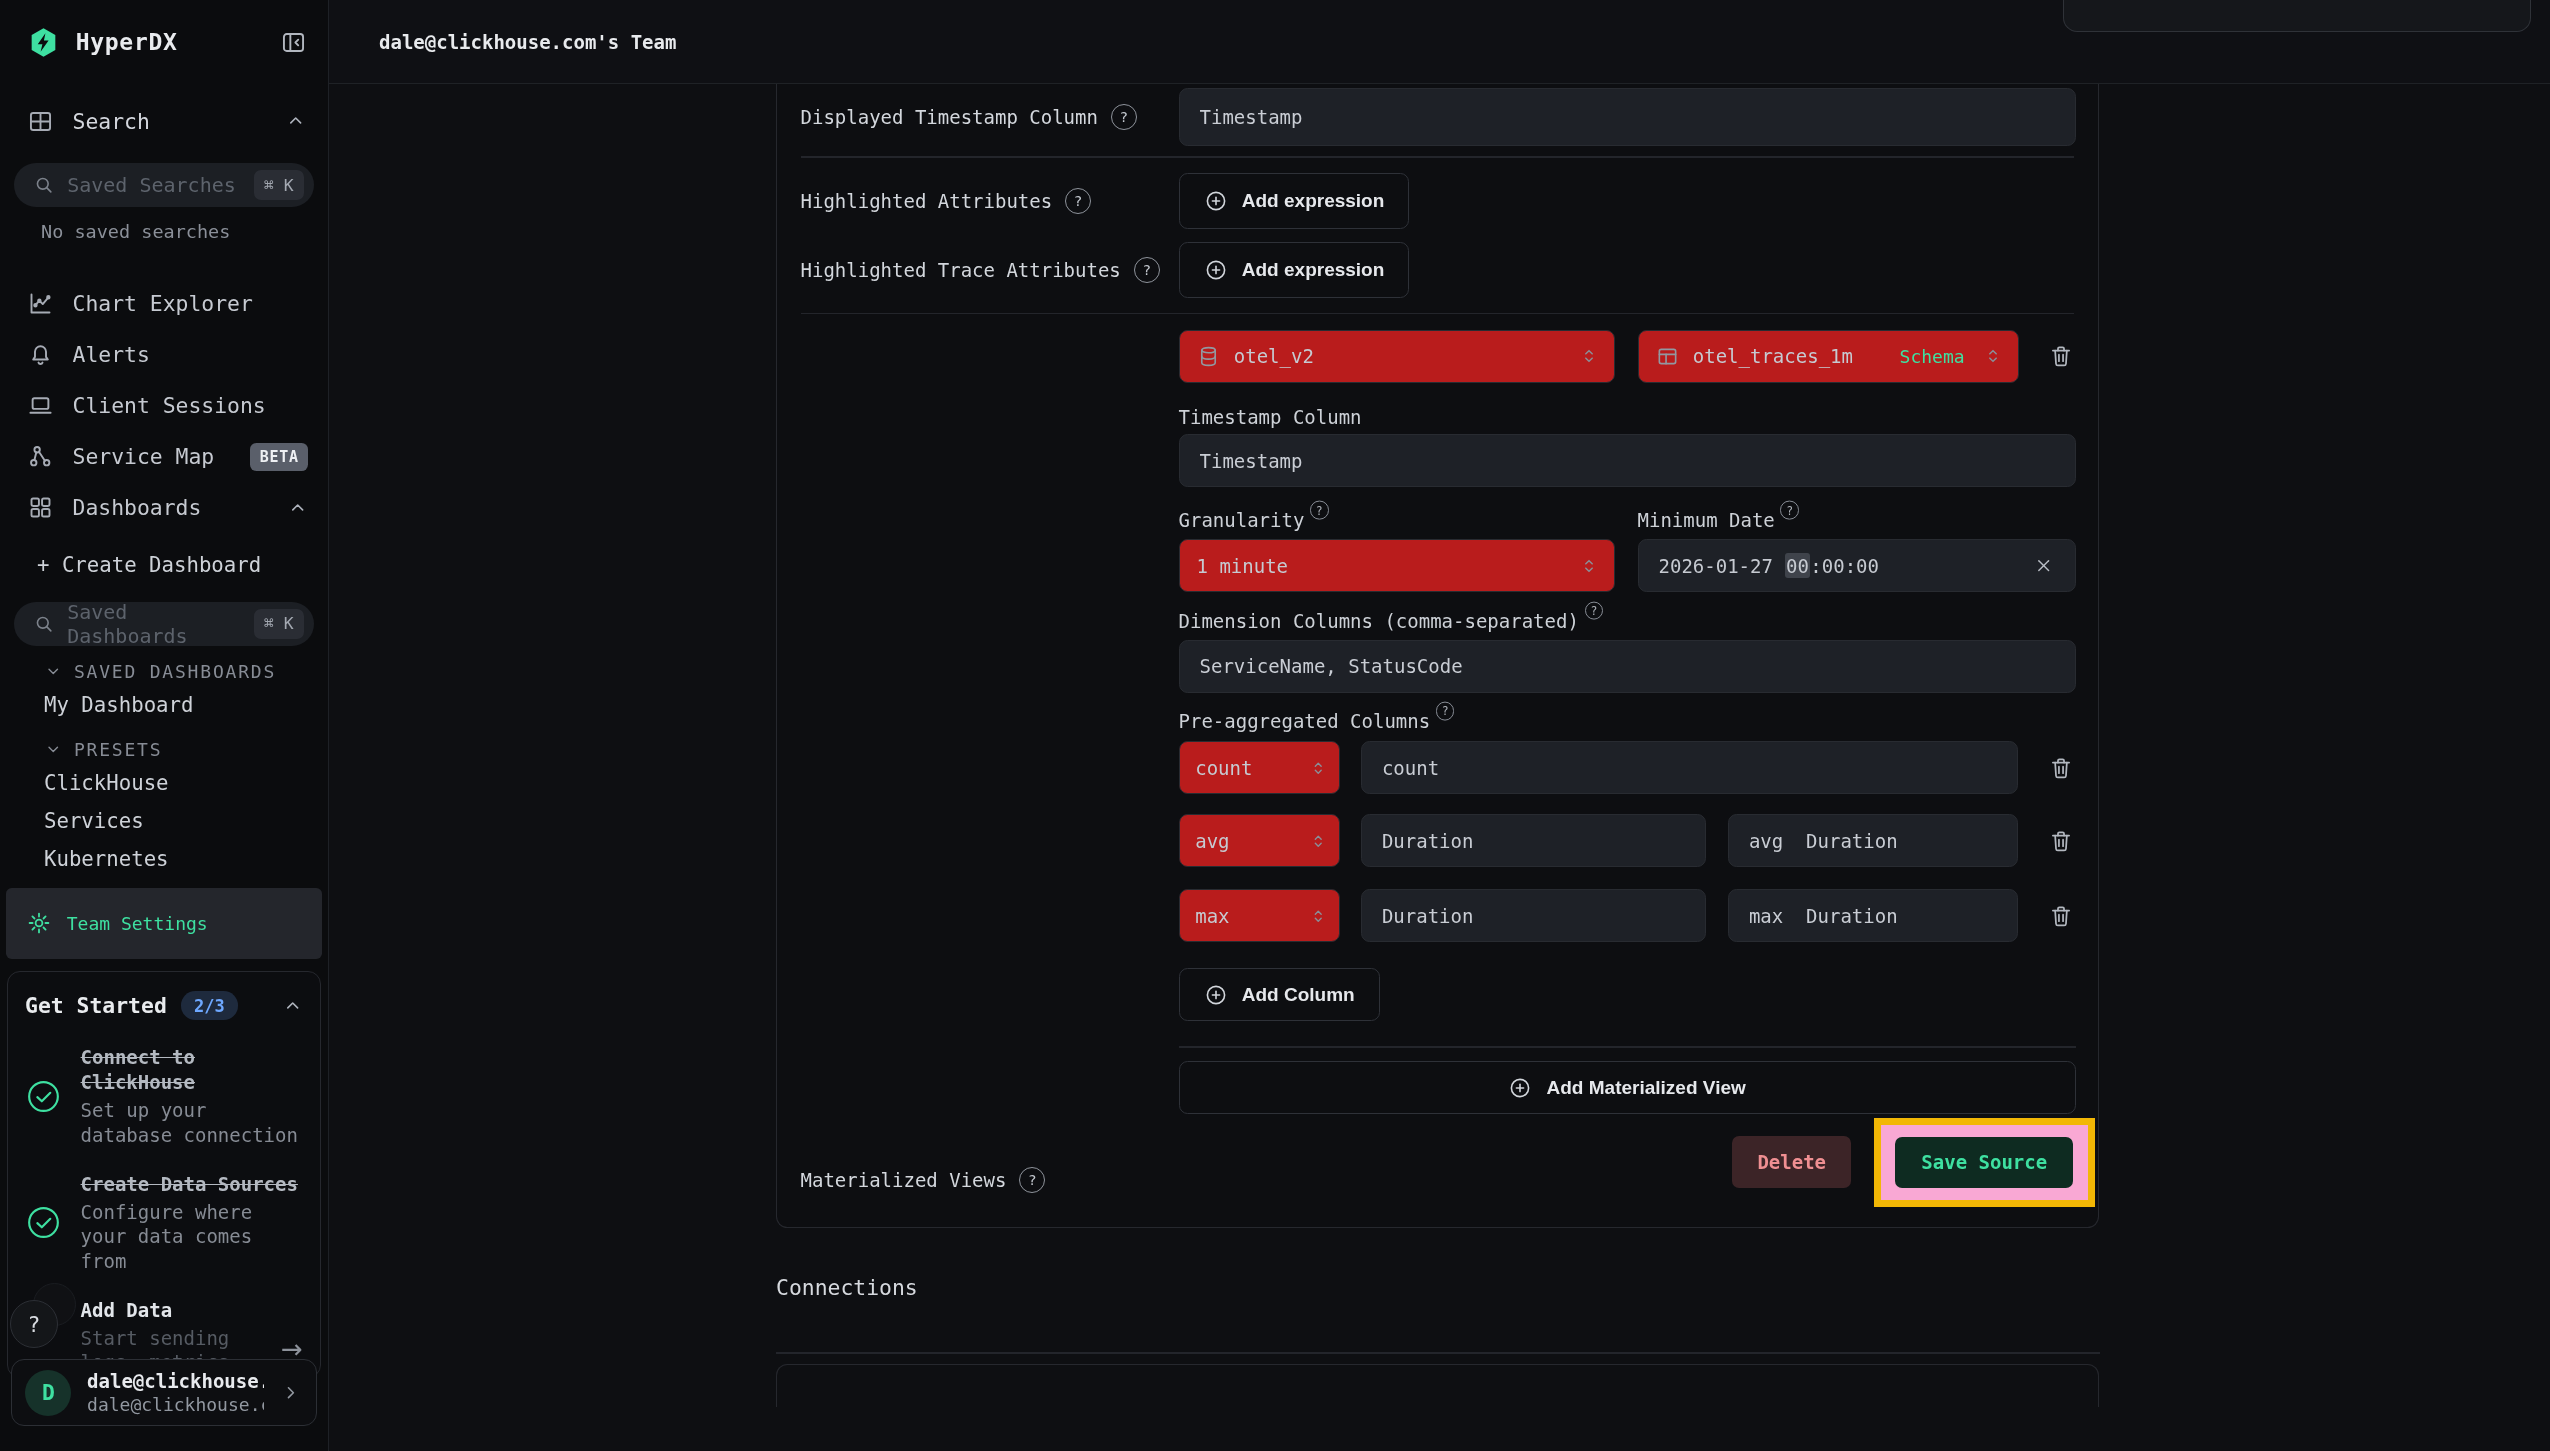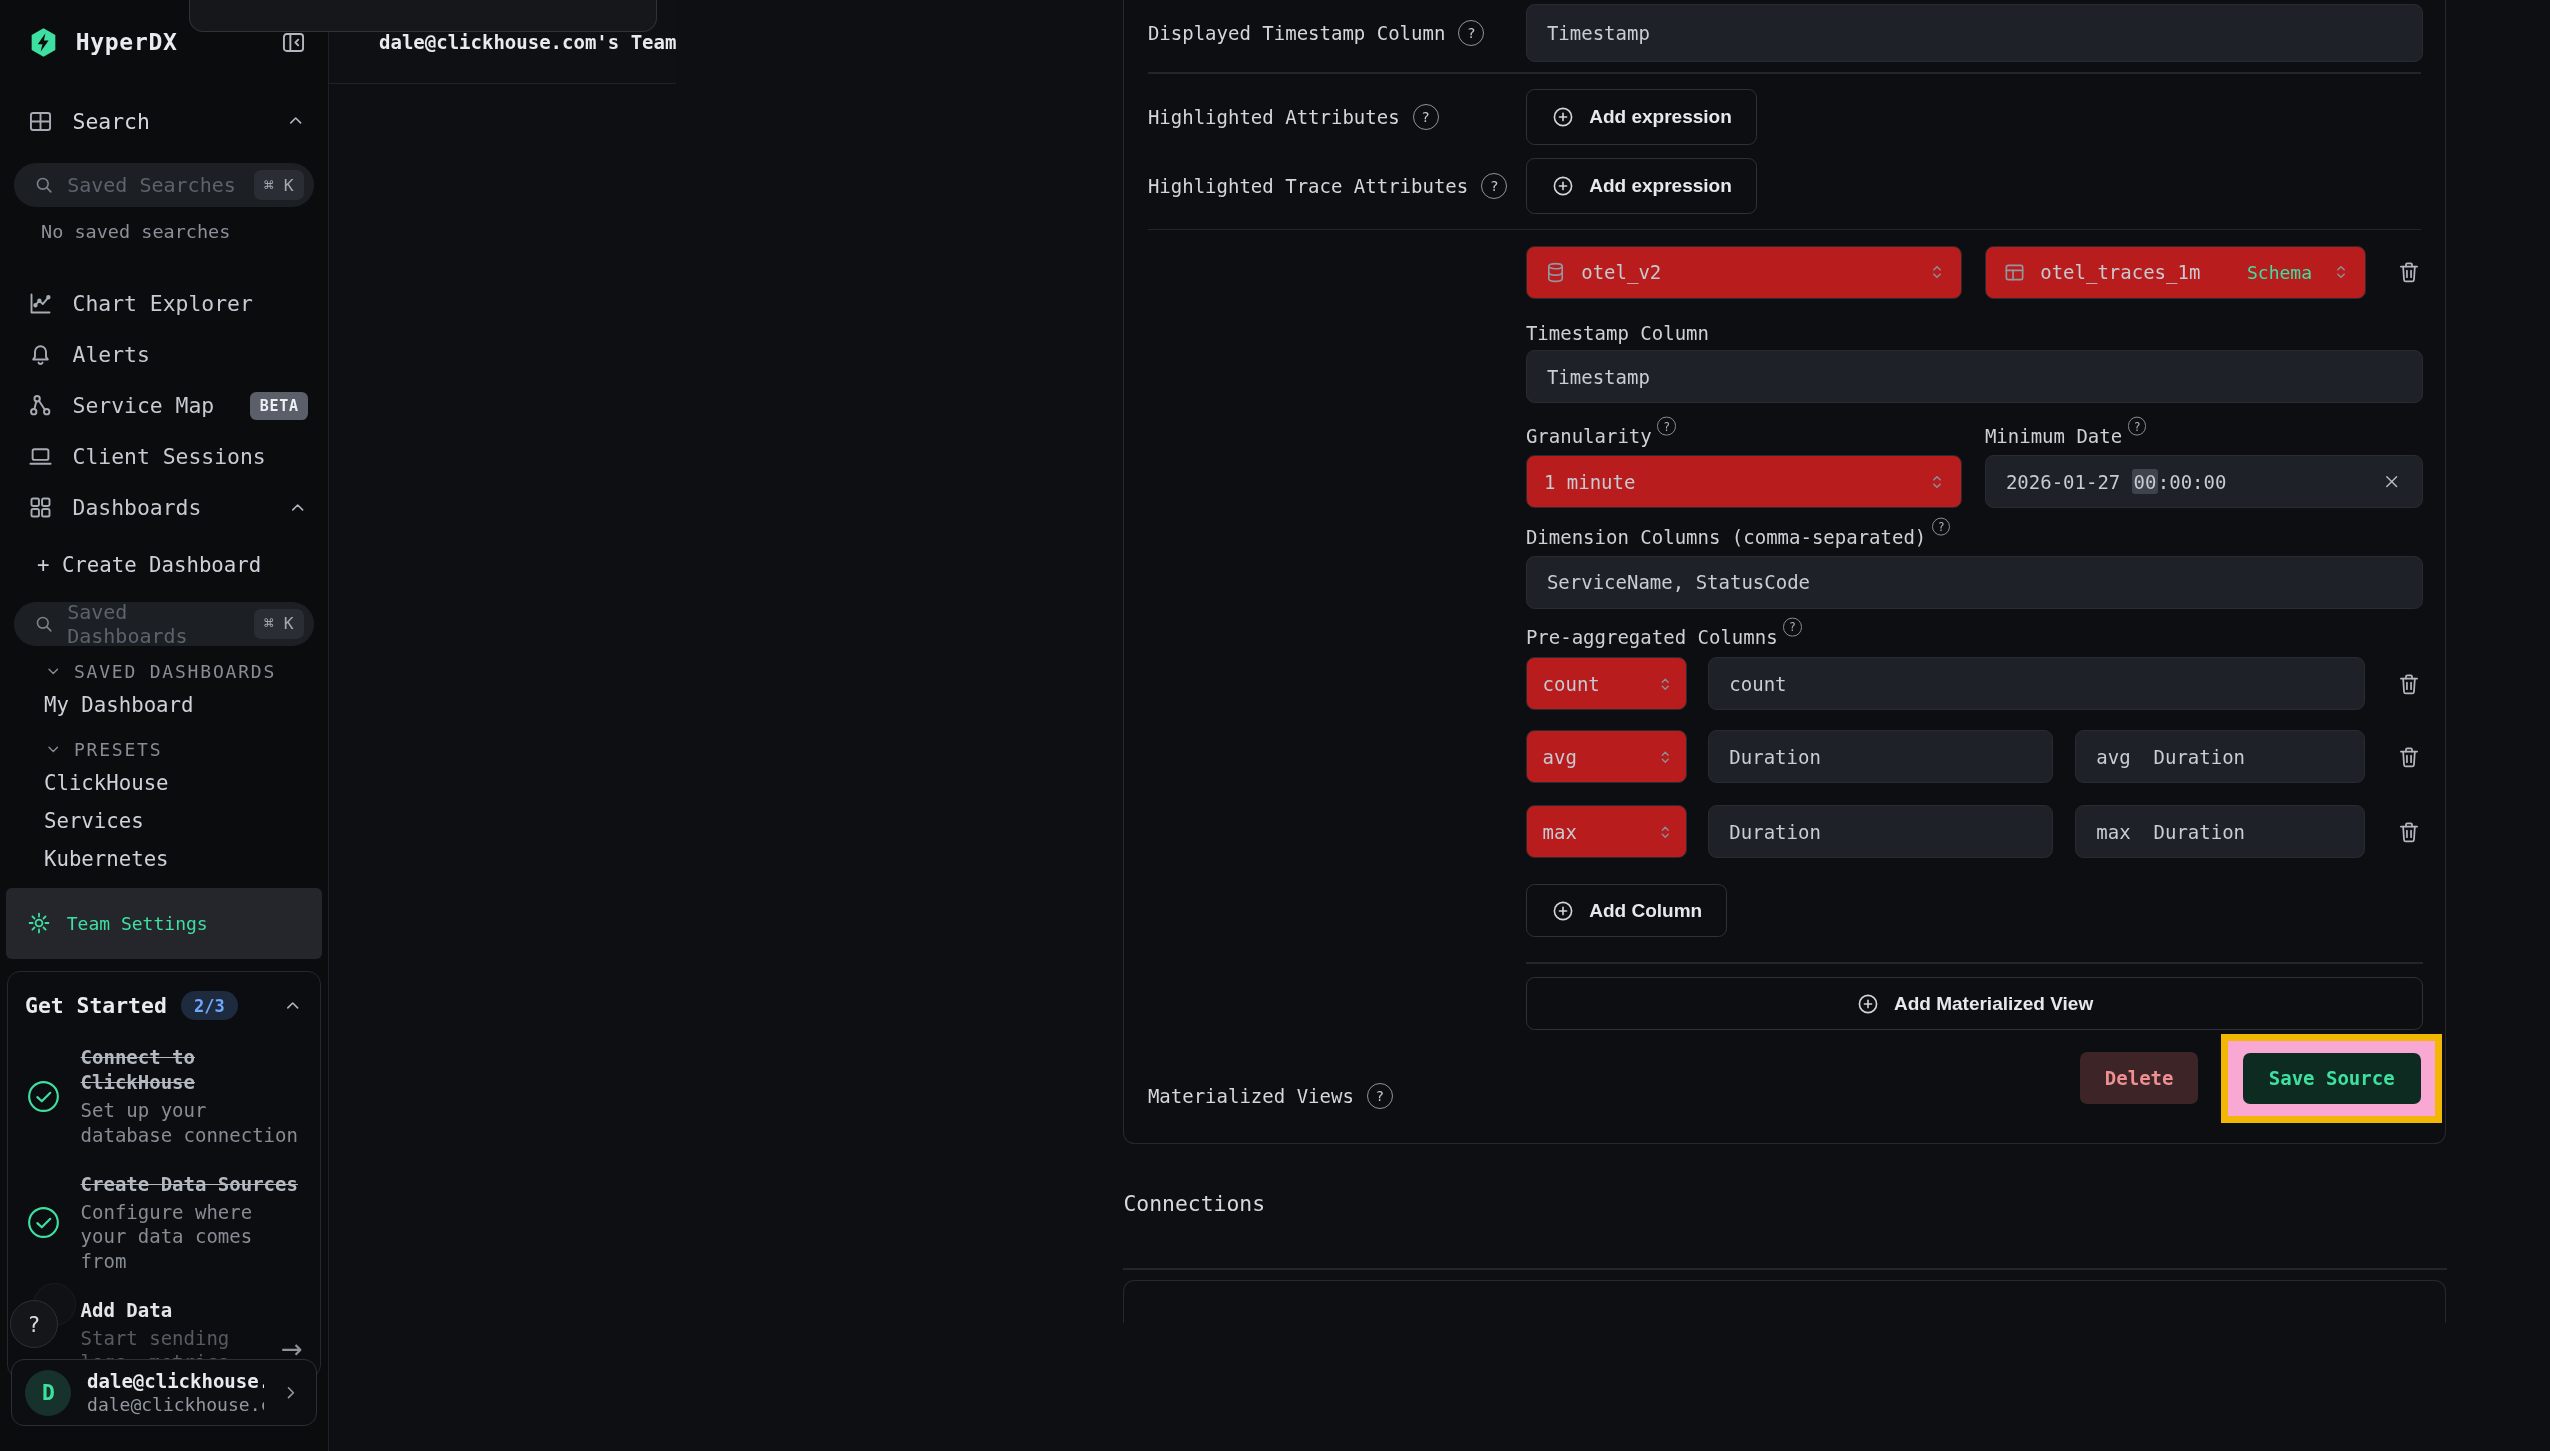--- a/index.html
+++ b/index.html
@@ -99,21 +99,21 @@
     flex:none; width:46px; height:46px; border-radius:50%;
     background:#16322a; color:var(--accent-green, #3ee0a1);
     font-size:21.4px; font-weight:bold; display:flex; align-items:center; justify-content:center;
   }
   .user-lines { overflow:hidden; }
   .user-name { font-size:19px; font-weight:bold; color:#e8eaee; white-space:nowrap; }
   .user-email { font-size:18px; color:#9298a1; white-space:nowrap; margin-top:1.4px; }
   .user-chev { margin-left:auto; color:#9298a1; display:flex; }
 
   
-  .main { flex:1; display:flex; background:#0e0f12; min-width:0; }
+  .main { flex:1; display:flex; flex-direction:column; background:#0e0f12; min-width:0; }
   .topbar {
     position:relative; flex:none; height:84px; background:#0f1014;
     border-bottom:1.4px solid #1f2226; display:flex; align-items:center; padding-left:50px;
   }
   .topbar-title { font-size:19px; font-weight:bold; color:#e8eaed; }
   .float-cut {
     position:absolute; right:19px; top:-4.3px; width:468px; height:36px;
     background:#15171b; border:1.4px solid #2f3238; border-top:none;
     border-radius:0 0 14.3px 14.3px;
   }
@@ -281,39 +281,39 @@
         <span class="nav-icon">
           <svg class="svgi" width="27" height="27" viewBox="0 0 24 24" fill="none" stroke="currentColor" stroke-width="1.7" stroke-linecap="round" stroke-linejoin="round">
             <path d="M18.5 16.5h-13l1.6-2.4V9.6a4.9 4.9 0 0 1 9.8 0v4.5z"></path>
               <path d="M10.2 19.2a1.9 1.9 0 0 0 3.6 0"></path>
           </svg>
         </span>
         <span>Alerts</span>
       </div>
       <div class="nav-item">
         <span class="nav-icon">
+          <svg class="svgi" width="27" height="27" viewBox="0 0 24 24" fill="none" stroke="currentColor" stroke-width="1.7" stroke-linecap="round" stroke-linejoin="round">
+            <rect x="5" y="5.5" width="14" height="9.5" rx="1.5"></rect>
+              <line x1="3" y1="18.5" x2="21" y2="18.5"></line>
+          </svg>
+        </span>
+        <span>Client Sessions</span>
+      </div>
+      <div class="nav-item">
+        <span class="nav-icon">
           <svg class="svgi" width="27" height="27" viewBox="0 0 24 24" fill="none" stroke="currentColor" stroke-width="1.7" stroke-linecap="round">
             <circle cx="9" cy="6" r="2.4"></circle>
               <circle cx="6" cy="17.5" r="2.4"></circle>
               <circle cx="17.5" cy="17.5" r="2.4"></circle>
             <line x1="8.3" y1="8.3" x2="6.6" y2="15.2"></line>
               <line x1="10.6" y1="7.8" x2="15.9" y2="15.8"></line>
           </svg>
         </span>
         <span>Service Map</span>
         <span class="beta-badge">BETA</span>
-      </div>
-      <div class="nav-item">
-        <span class="nav-icon">
-          <svg class="svgi" width="27" height="27" viewBox="0 0 24 24" fill="none" stroke="currentColor" stroke-width="1.7" stroke-linecap="round" stroke-linejoin="round">
-            <rect x="5" y="5.5" width="14" height="9.5" rx="1.5"></rect>
-              <line x1="3" y1="18.5" x2="21" y2="18.5"></line>
-          </svg>
-        </span>
-        <span>Client Sessions</span>
       </div>
       <div class="nav-item">
         <span class="nav-icon">
           <svg class="svgi" width="27" height="27" viewBox="0 0 24 24" fill="none" stroke="currentColor" stroke-width="1.7" stroke-linejoin="round">
             <rect x="4" y="4" width="6.6" height="6.6" rx="1.4"></rect>
               <rect x="13.4" y="4" width="6.6" height="6.6" rx="1.4"></rect>
             <rect x="4" y="13.4" width="6.6" height="6.6" rx="1.4"></rect>
               <rect x="13.4" y="13.4" width="6.6" height="6.6" rx="1.4"></rect>
           </svg>
         </span>

